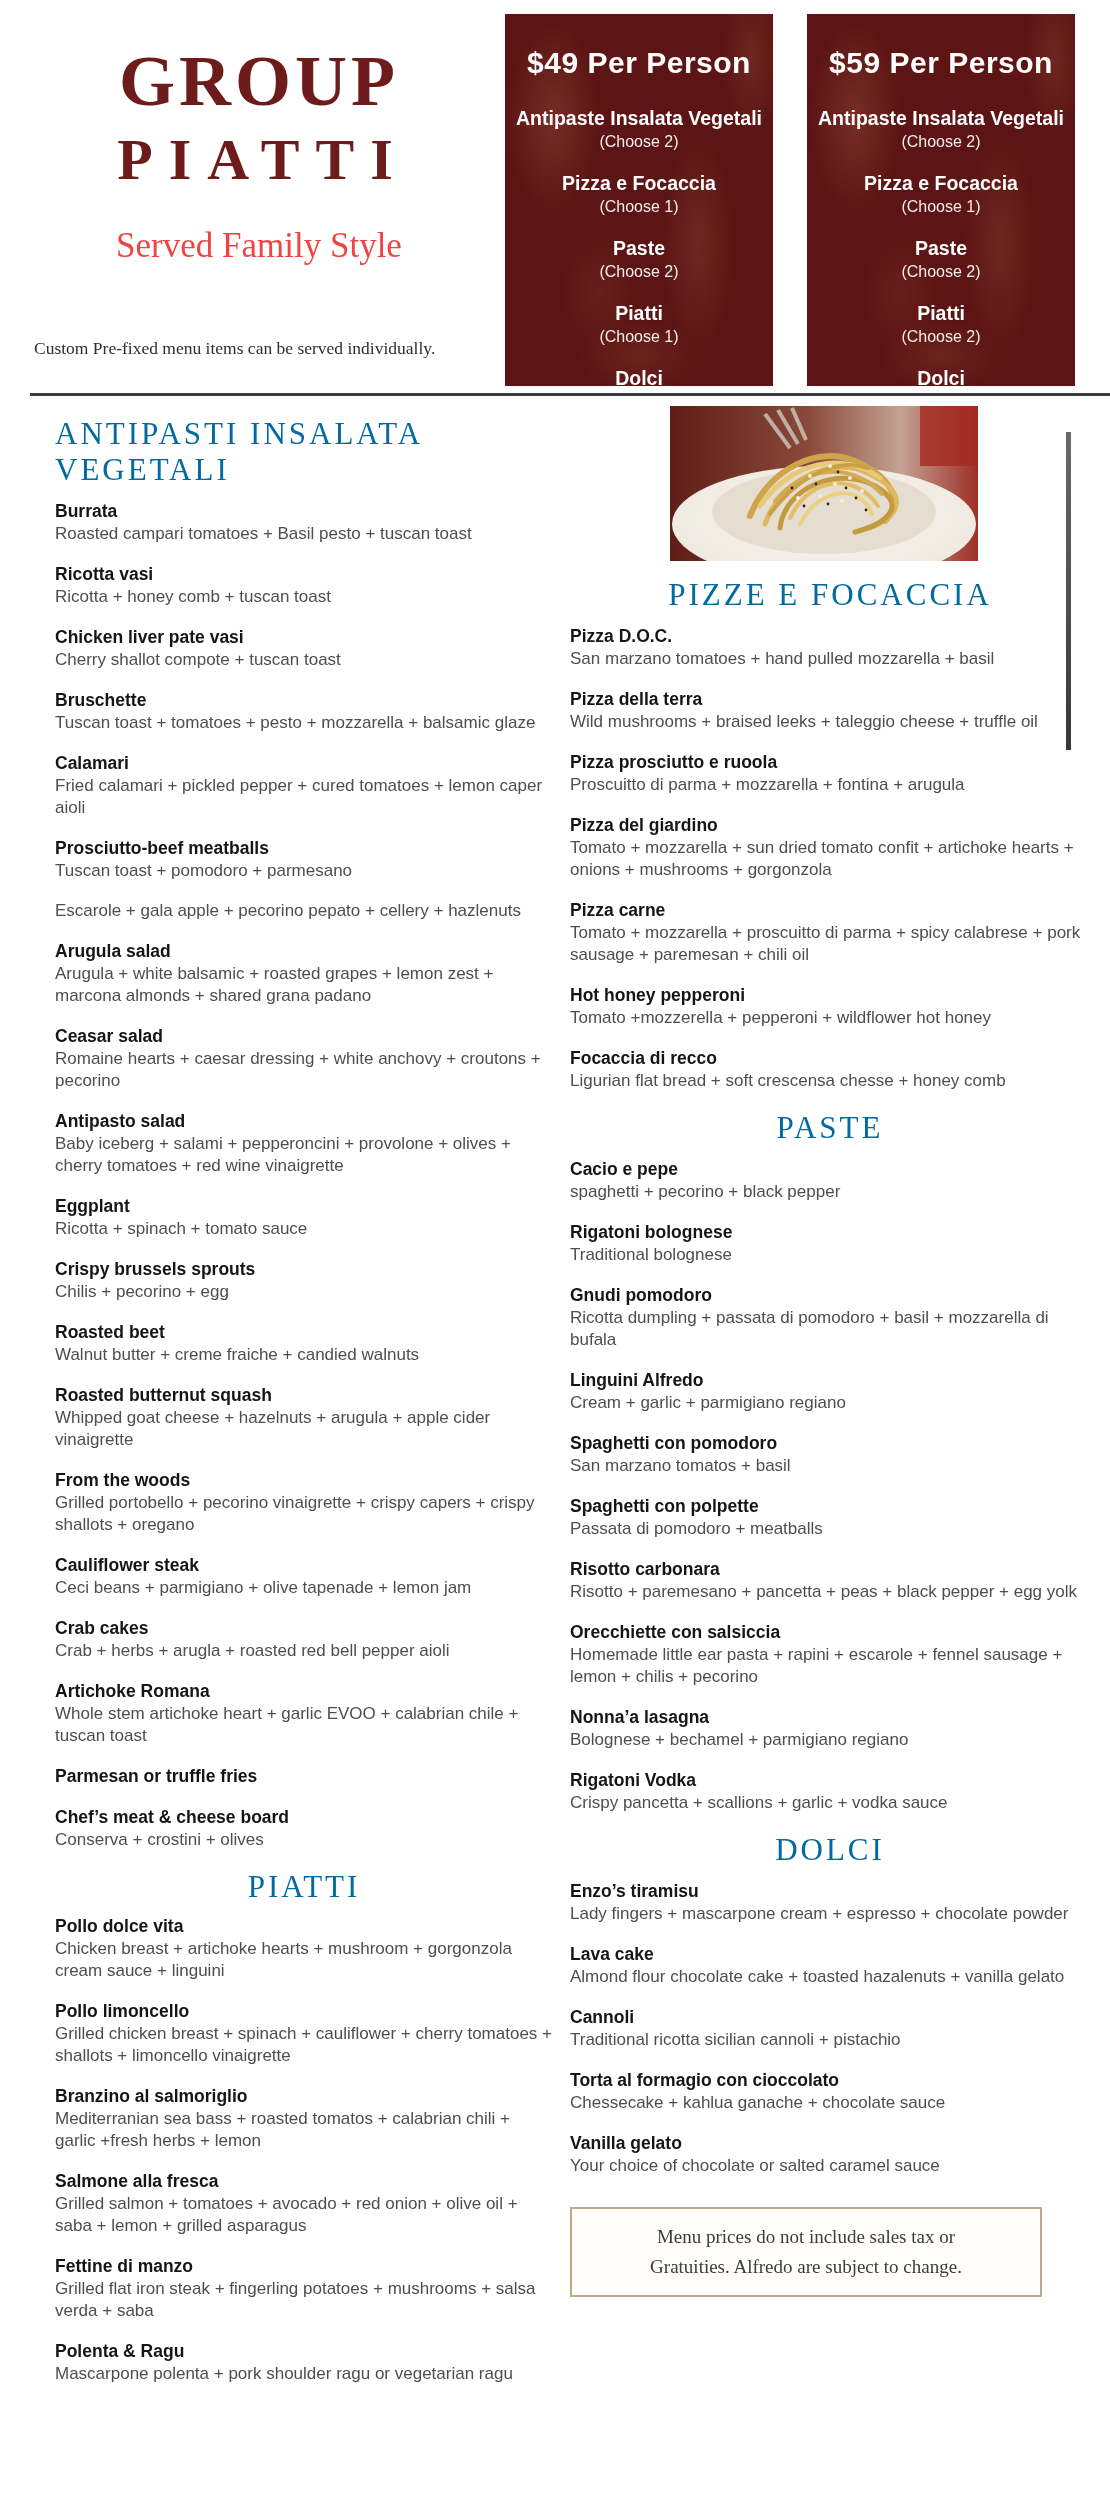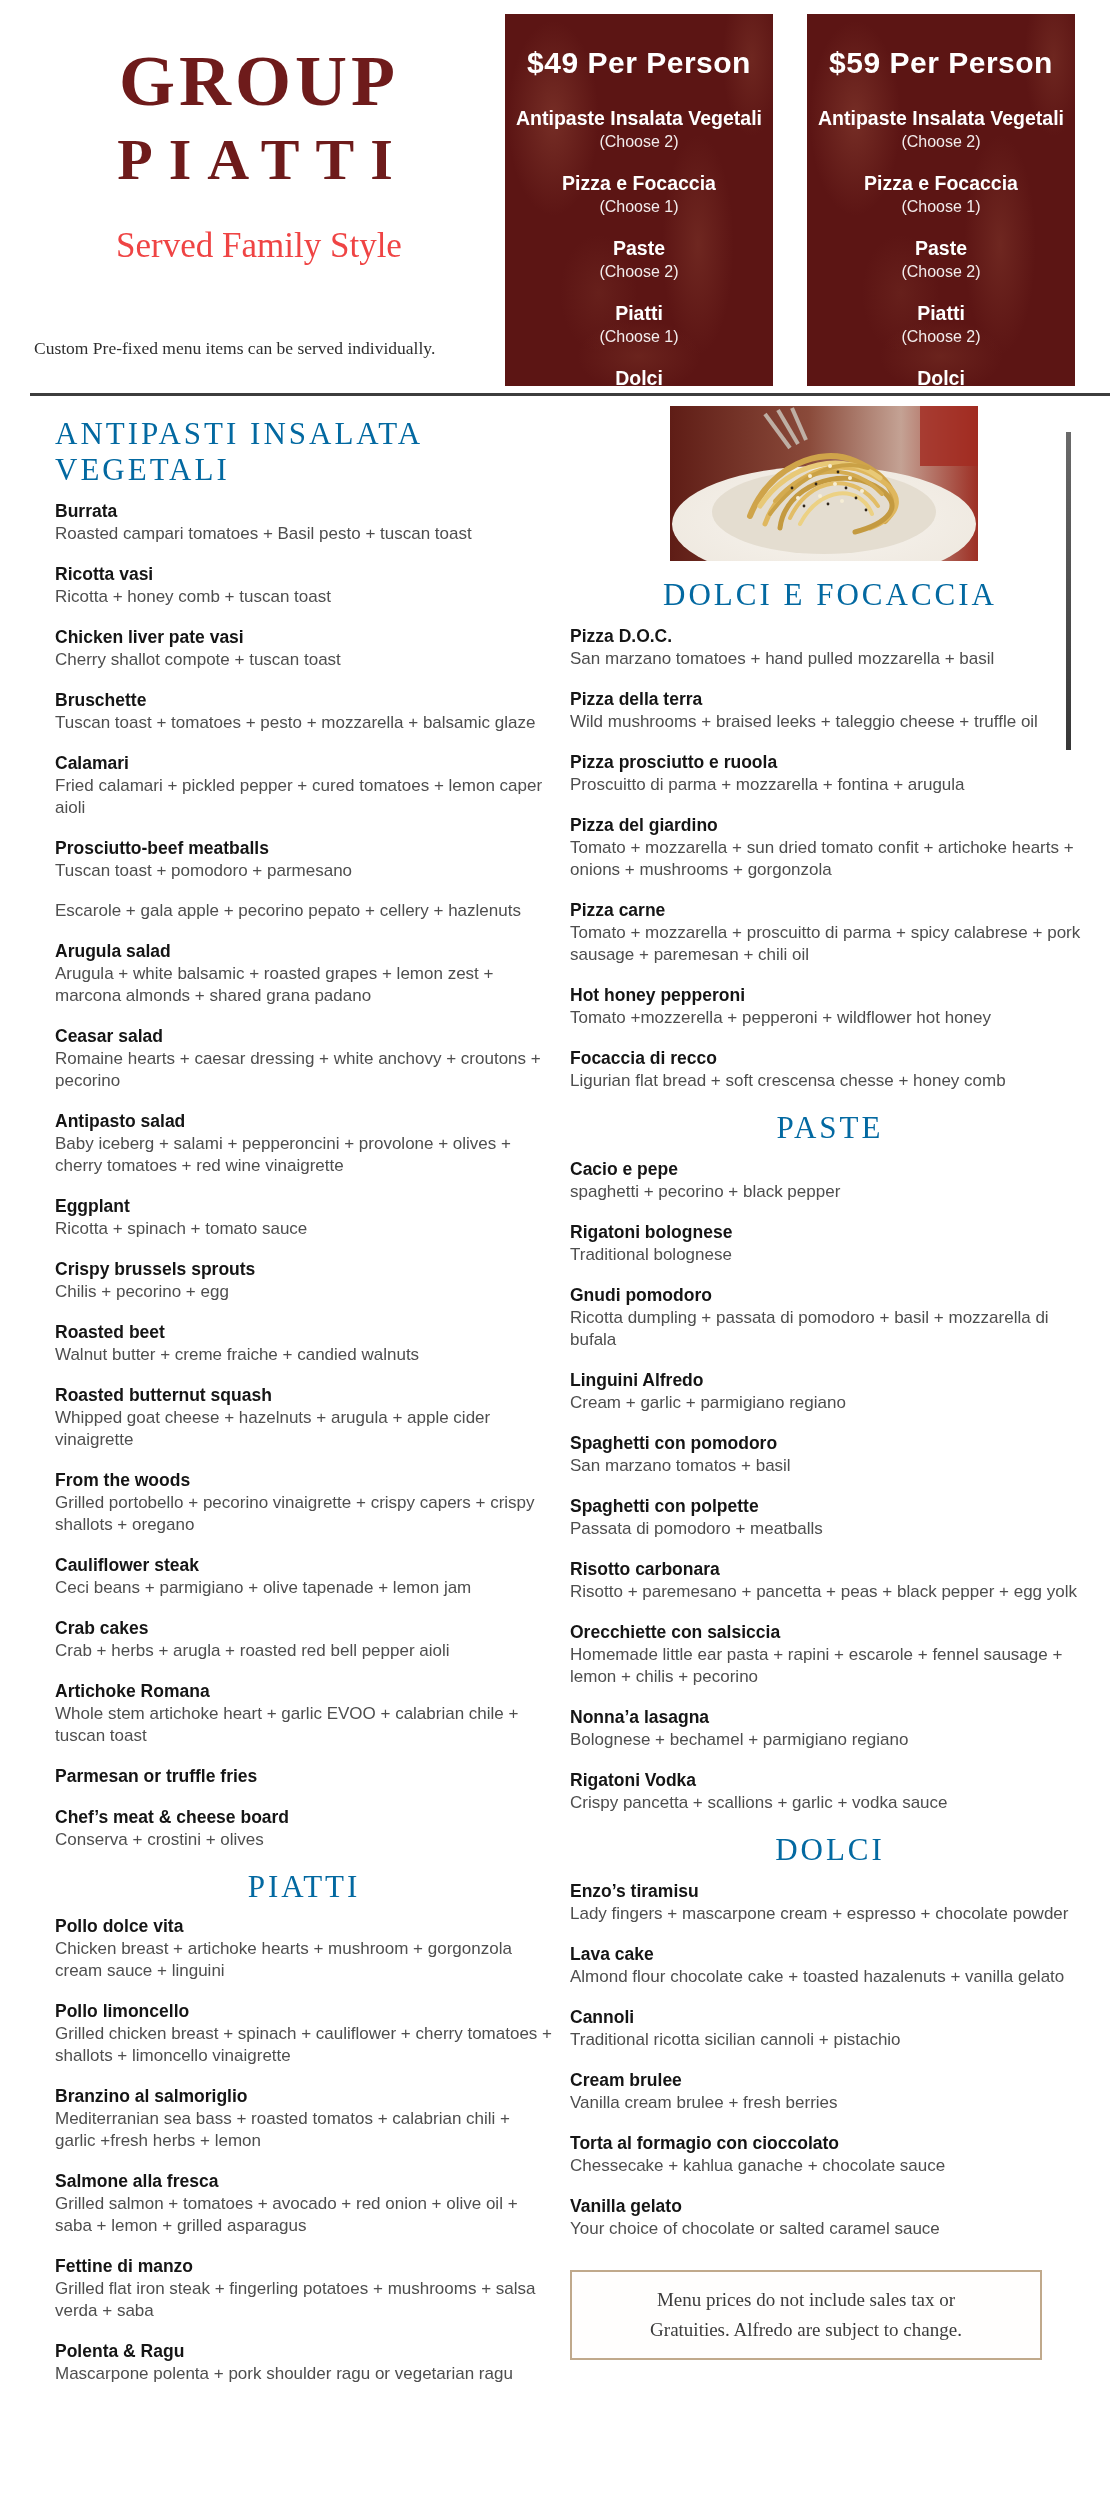--- a/index.html
+++ b/index.html
@@ -334,21 +334,21 @@
             <circle cx="186" cy="92" r="1.4"></circle>
           <circle cx="134" cy="100" r="1.4"></circle>
             <circle cx="158" cy="98" r="1.4"></circle>
             <circle cx="176" cy="82" r="1.4"></circle>
           <circle cx="196" cy="104" r="1.4"></circle>
             <circle cx="122" cy="82" r="1.4"></circle>
         </g>
       </svg>
     </div>
 
-    <div class="section-title center-head pizze-head">DOLCI E FOCACCIA</div>
+    <div class="section-title center-head pizze-head">PIZZE E FOCACCIA</div>
 
     <div>
 
         <div class="item">
           <div class="item-name">Pizza D.O.C.</div>
           <div class="item-desc">San marzano tomatoes + hand pulled mozzarella + basil</div>
         </div>
 
         <div class="item">
           <div class="item-name">Pizza della terra</div>
@@ -448,24 +448,20 @@
         <div class="item">
           <div class="item-name">Lava cake</div>
           <div class="item-desc">Almond flour chocolate cake + toasted hazalenuts + vanilla gelato</div>
         </div>
 
         <div class="item">
           <div class="item-name">Cannoli</div>
           <div class="item-desc">Traditional ricotta sicilian cannoli  + pistachio</div>
         </div>
 
-        <div class="item">
-          <div class="item-name">Cream brulee</div>
-          <div class="item-desc">Vanilla cream brulee + fresh berries</div>
-        </div>
 
         <div class="item">
           <div class="item-name">Torta al formagio con cioccolato</div>
           <div class="item-desc">Chessecake + kahlua ganache + chocolate sauce</div>
         </div>
 
         <div class="item">
           <div class="item-name">Vanilla gelato</div>
           <div class="item-desc">Your choice of chocolate or salted caramel sauce</div>
         </div>

